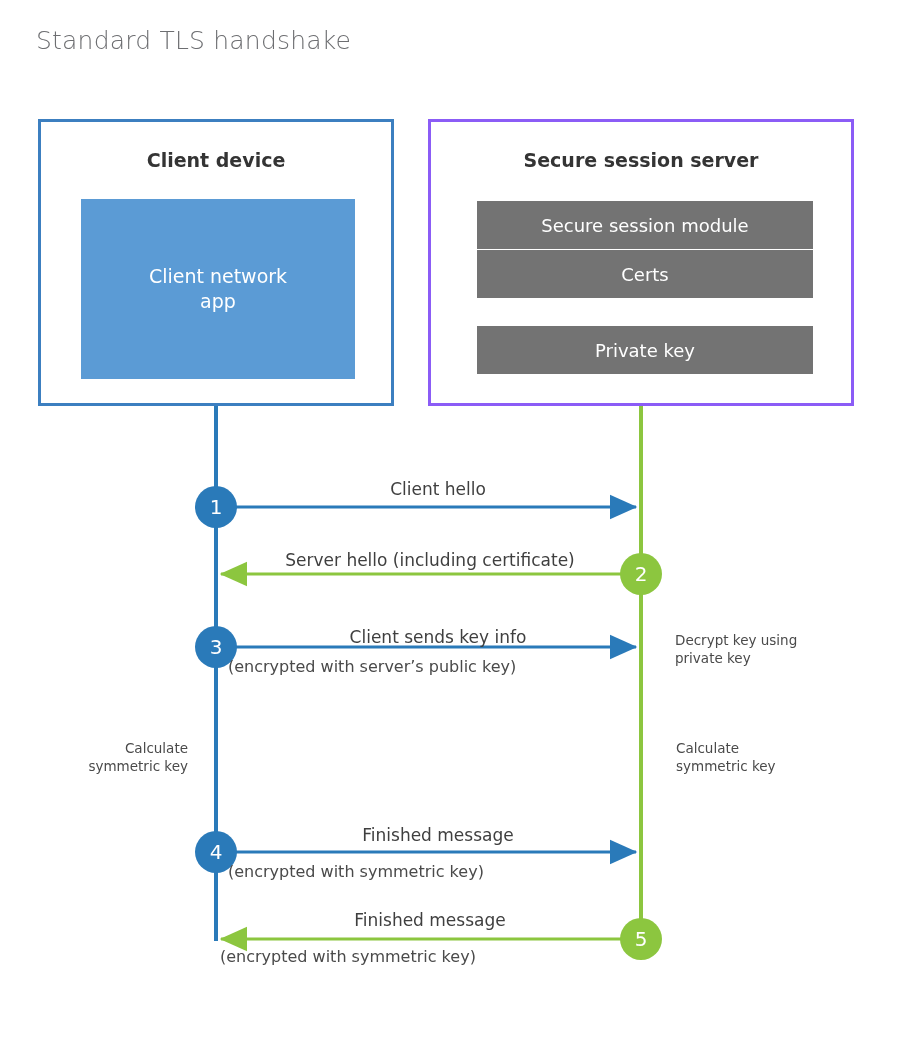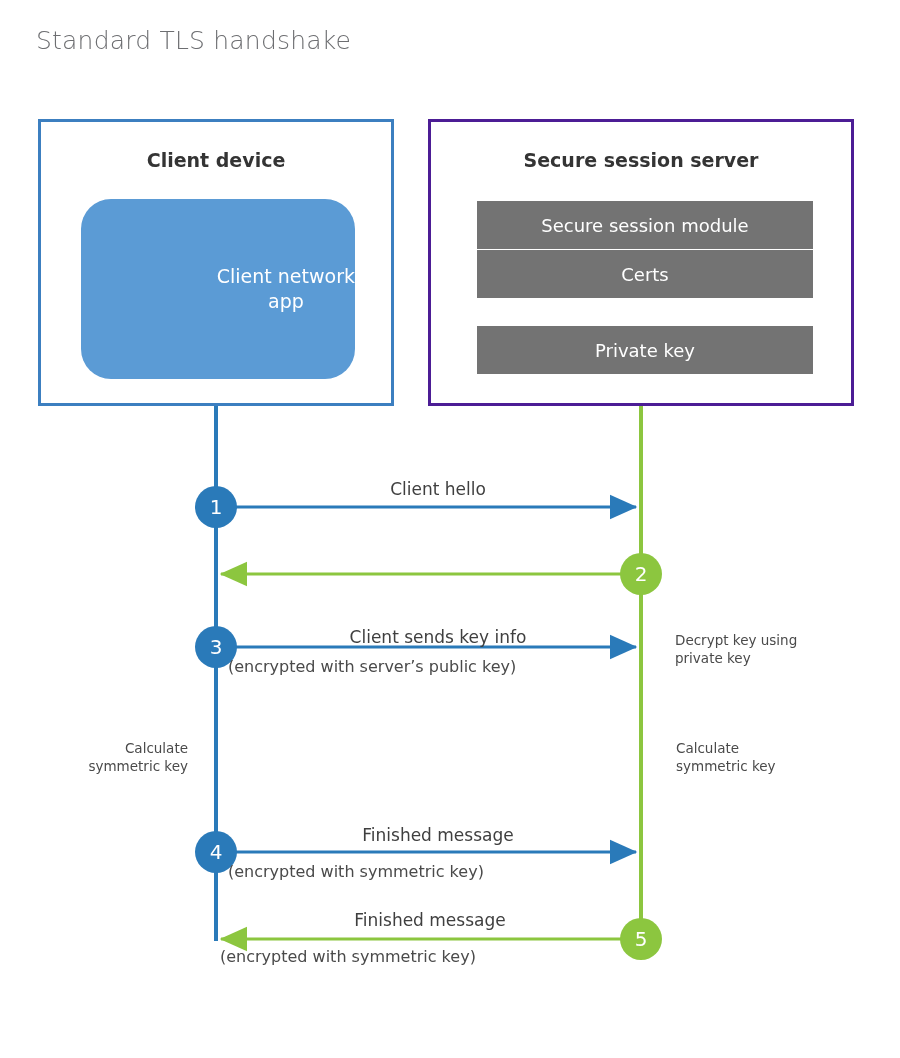--- a/index.html
+++ b/index.html
@@ -43,21 +43,21 @@
     top: 119px;
     width: 356px;
     height: 287px;
     border: 3px solid #3c7fc0;
   }
   #server-box {
     left: 428px;
     top: 119px;
     width: 426px;
     height: 287px;
-    border: 3px solid #4c1d95;
+    border: 3px solid #8b5cf6;
   }
   .party-title {
     position: absolute;
     left: 0;
     right: 0;
     top: 27px;
     text-align: center;
     font-size: 19px;
     font-weight: bold;
     color: #343434;
@@ -67,24 +67,23 @@
     left: 40px;
     top: 77px;
     width: 274px;
     height: 180px;
     background: #5b9bd5;
     color: #ffffff;
     font-size: 19px;
     font-weight: 400;
     display: flex;
     align-items: center;
-    justify-content: flex-end;
+    justify-content: center;
     text-align: center;
     line-height: 1.32;
-    border-radius: 30px;
   }
   .server-module {
     position: absolute;
     left: 46px;
     width: 336px;
     height: 48px;
     background: #737373;
     color: #ffffff;
     font-size: 18px;
     display: flex;
@@ -197,20 +196,21 @@
   </svg>
 
   <div class="step-badge client-side" style="left:195px; top:486px;">1</div>
   <div class="step-badge server-side" style="left:620px; top:553px;">2</div>
   <div class="step-badge client-side" style="left:195px; top:626px;">3</div>
   <div class="step-badge client-side" style="left:195px; top:831px;">4</div>
   <div class="step-badge server-side" style="left:620px; top:918px;">5</div>
 
   <div class="msg-label" style="left:228px; top:479px; width:420px;">Client hello</div>
 
+  <div class="msg-label" style="left:220px; top:550px; width:420px;">Server hello (including certificate)</div>
 
   <div class="msg-label" style="left:228px; top:620px; width:420px;margin-top:7px;">Client sends key info</div>
   <div class="msg-sublabel" style="left:228px; top:657px; width:420px;">(encrypted with server’s public key)</div>
 
   <div class="msg-label" style="left:228px; top:825px; width:420px;">Finished message</div>
   <div class="msg-sublabel" style="left:228px; top:862px; width:420px;">(encrypted with symmetric key)</div>
 
   <div class="msg-label" style="left:220px; top:910px; width:420px;">Finished message</div>
   <div class="msg-sublabel" style="left:220px; top:947px; width:420px;">(encrypted with symmetric key)</div>
 

